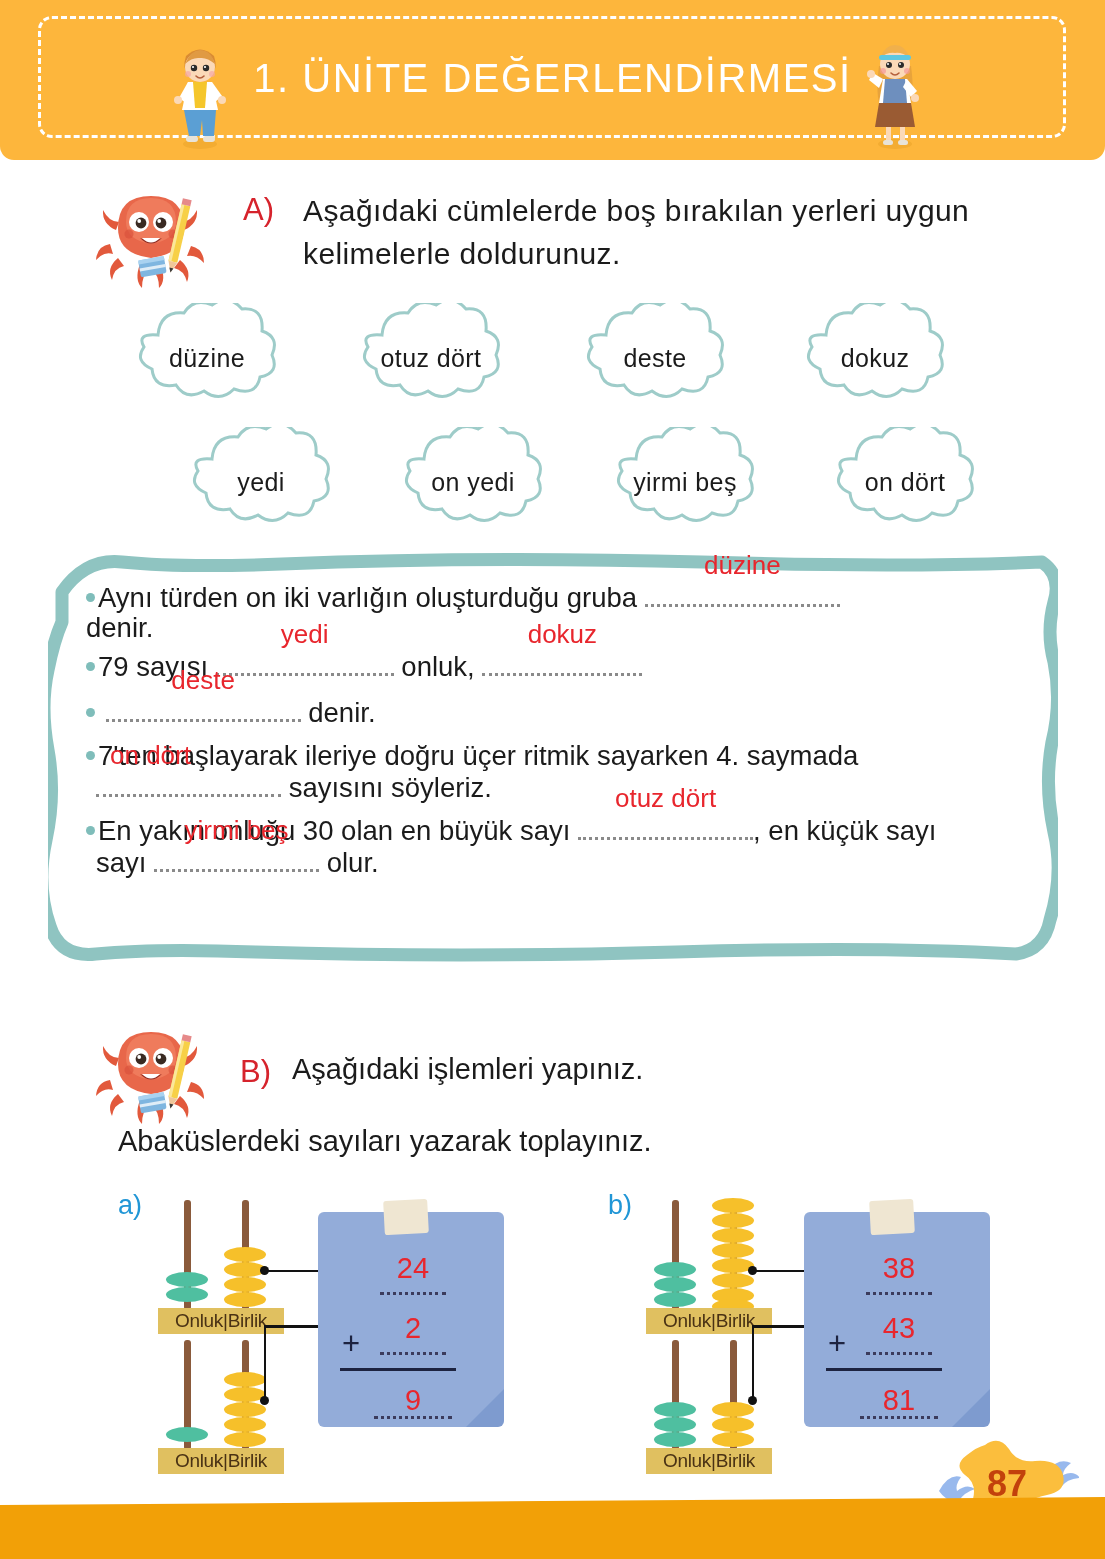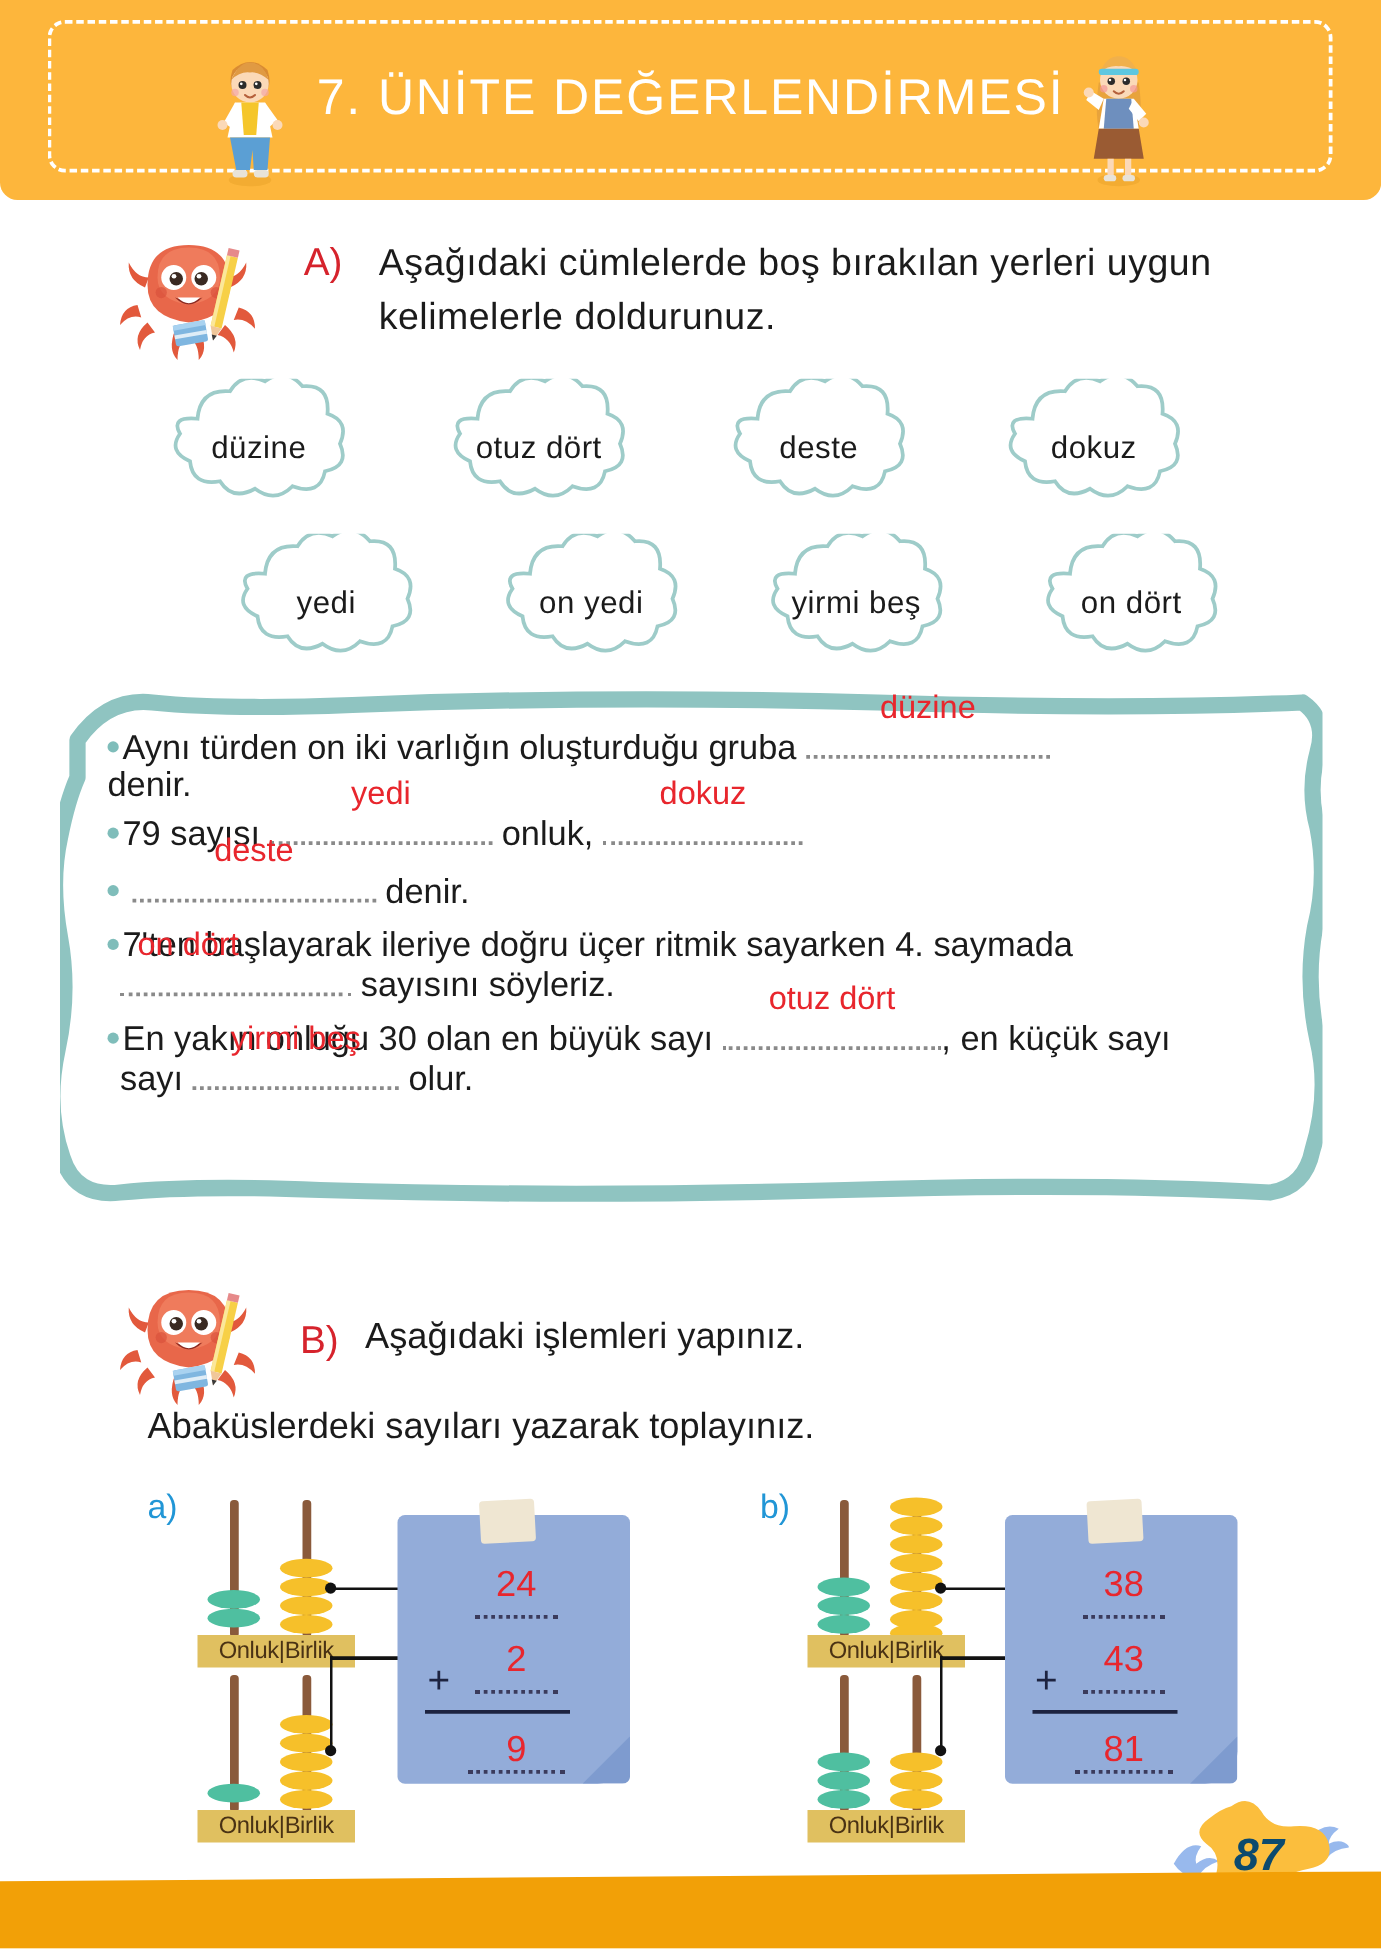--- a/index.html
+++ b/index.html
@@ -108,22 +108,22 @@
     border-left:15px solid #121212;
   }
 
   
   .footer{
     position:absolute;left:0;bottom:0;width:1105px;height:62px;background:#F2A007;
     clip-path:polygon(0 8px,100% 0,100% 100%,0 100%);
   }
   .page-blob{position:absolute;right:26px;bottom:26px;width:150px;height:96px;}
   .page-num{
-    position:absolute;right:78px;bottom:54px;color:#0c4a6e;font-size:36px;
-    font-weight:bold;font-style:italic;
+    position:absolute;right:78px;bottom:54px;color:#c2410c;font-size:36px;
+    font-weight:bold;
   }
 </style>
 </head>
 <body>
 
 <div class="header-bar">
   <div class="header-dash"></div>
 
   <div class="kid-left">
     <svg viewBox="0 0 80 110" width="80" height="110">
@@ -171,21 +171,21 @@
       <circle cx="16" cy="38" r="4" fill="#FBD9B8"></circle>
         <circle cx="60" cy="62" r="4" fill="#FBD9B8"></circle>
       <path d="M24 67 h32 l4 24 h-40z" fill="#9A5B33"></path>
       <rect x="31" y="91" width="5" height="15" fill="#FBD9B8"></rect>
       <rect x="45" y="91" width="5" height="15" fill="#FBD9B8"></rect>
       <rect x="28" y="104" width="10" height="5" rx="2.5" fill="#E8E3D8"></rect>
       <rect x="43" y="104" width="10" height="5" rx="2.5" fill="#E8E3D8"></rect>
     </svg>
   </div>
 
-  <div class="header-title">7. ÜNİTE DEĞERLENDİRMESİ</div>
+  <div class="header-title">1. ÜNİTE DEĞERLENDİRMESİ</div>
 </div>
 
 <div class="octo-a">
   <svg viewBox="0 0 110 105" width="110" height="105">
     <g fill="#E2593C">
       <path d="M20 44 q-14 -6 -13 -20 q6 12 16 12z"></path>
       <path d="M14 58 q-13 2 -14 16 q8 -9 17 -6z"></path>
       <path d="M22 72 q-12 10 -6 22 q2 -12 12 -14z"></path>
       <path d="M88 44 q14 -6 13 -20 q-6 12 -16 12z"></path>
       <path d="M95 60 q13 3 13 17 q-8 -9 -17 -7z"></path>

